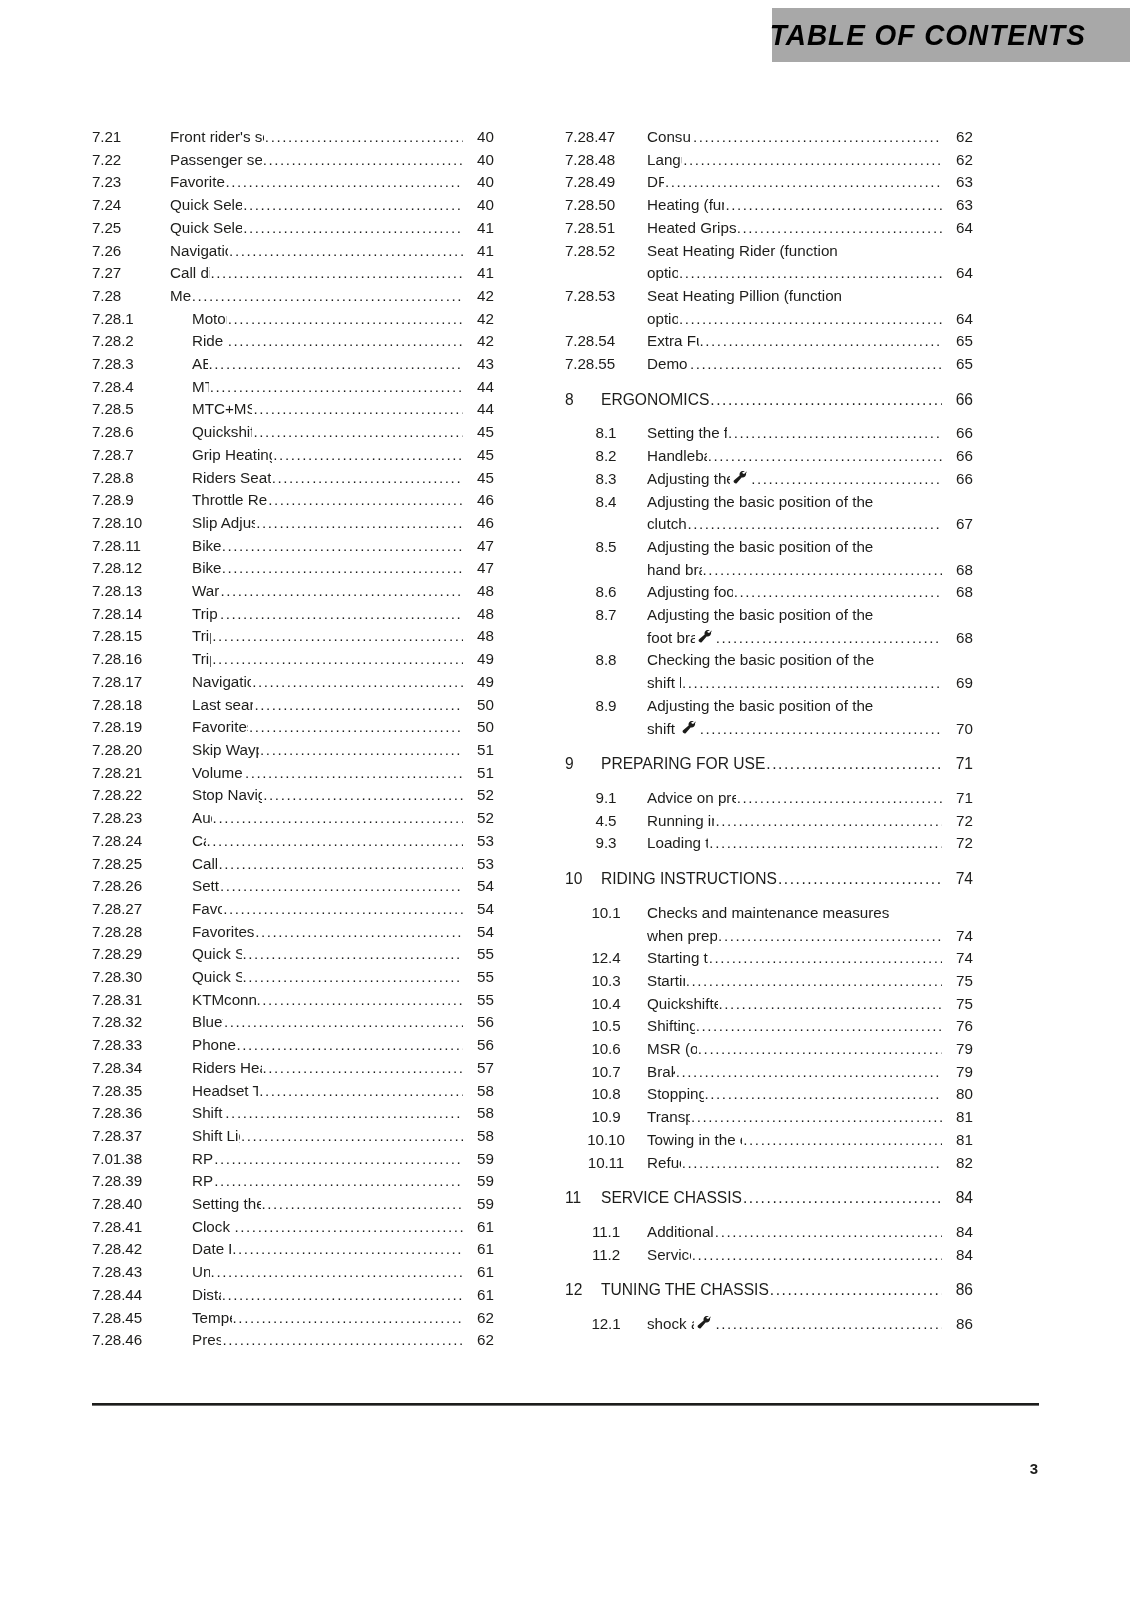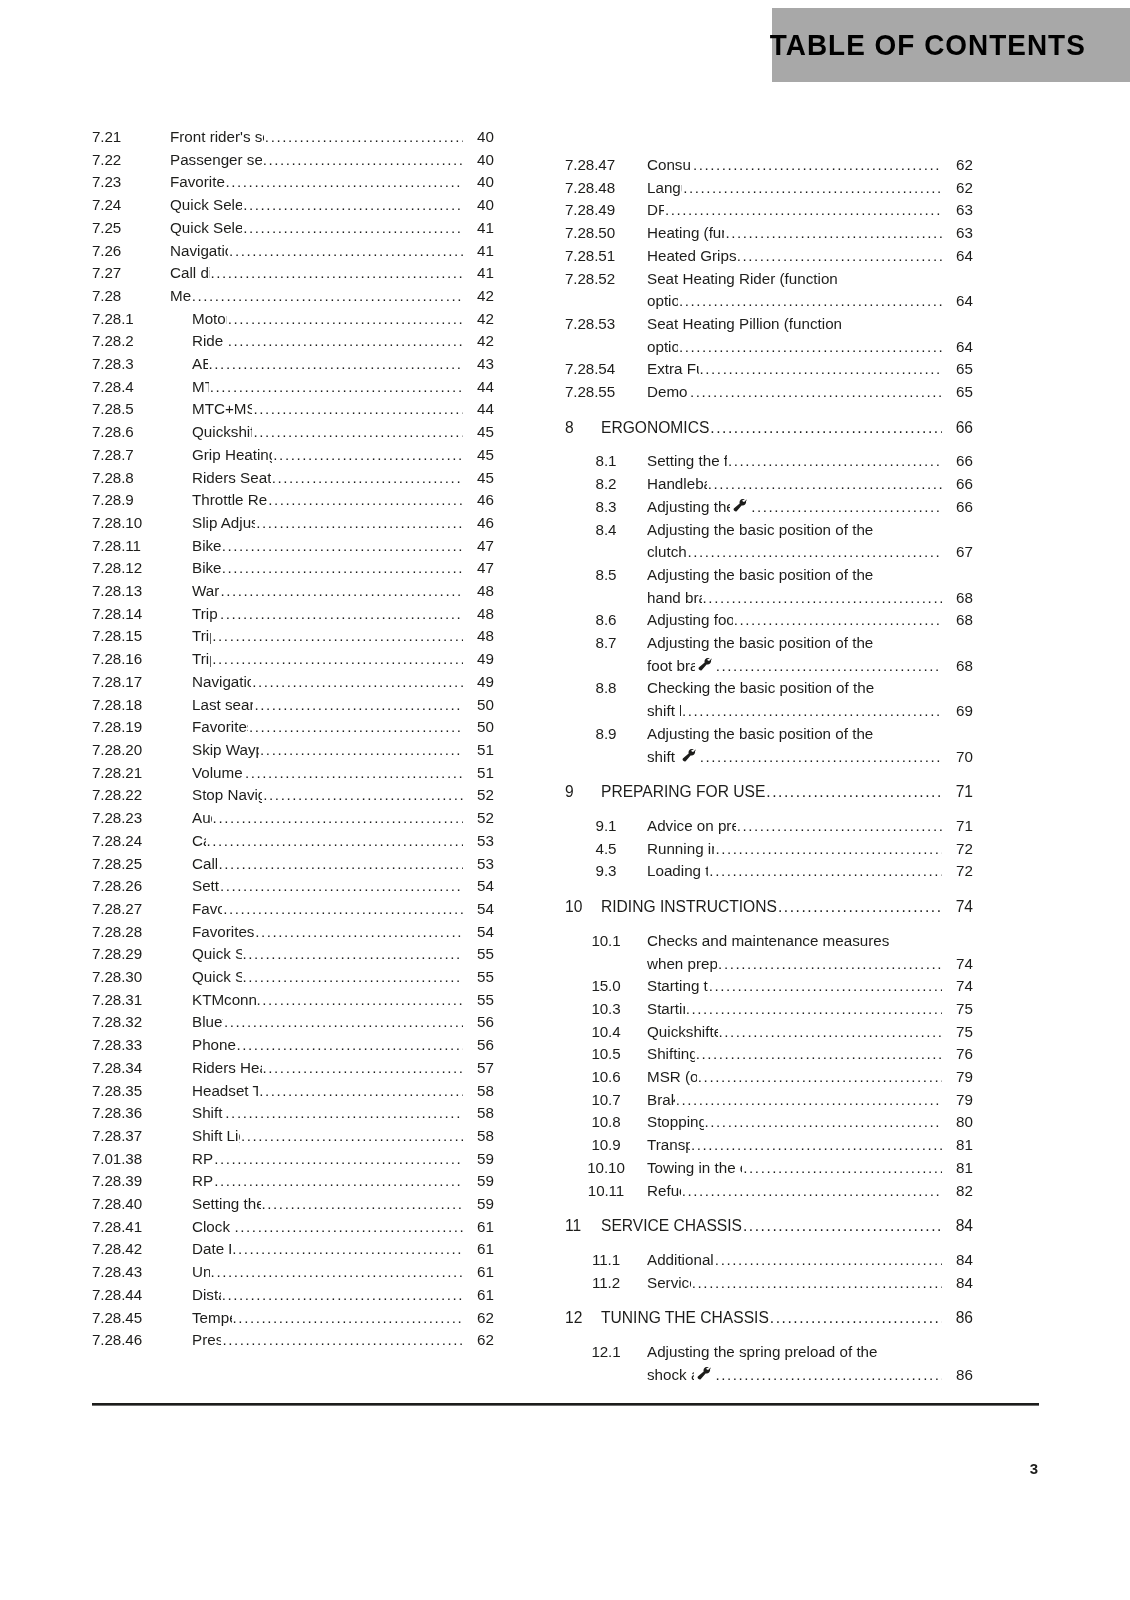--- a/index.html
+++ b/index.html
@@ -15,27 +15,28 @@
     color: #1a1a1a;
     overflow: hidden;
   }
 
   
   .header-band {
     position: absolute;
     top: 8px;
     left: 772px;
     width: 358px;
-    height: 74px;
+    height: 54px;
     background: #a8a8a8;
     display: flex;
     align-items: center;
     justify-content: flex-end;
     box-sizing: border-box;
     padding-right: 44px;
+    font-style: italic;
   }
   .header-title {
     font-family: "Liberation Sans Narrow", "Liberation Sans", sans-serif;
     font-size: 30px;
     font-weight: bold;
     letter-spacing: 1.1px;
     color: #000000;
     transform: scaleX(0.93);
     transform-origin: right center;
     white-space: nowrap;
@@ -47,21 +48,21 @@
     top: 126px;
     left: 0;
     width: 1130px;
     display: flex;
   }
   .col {
     width: 435px;
     position: relative;
   }
   .col-left  { margin-left: 92px; }
-  .col-right { margin-left: 38px; margin-top: 28px; }
+  .col-right { margin-left: 38px; }
 
   
   .entry {
     display: flex;
     align-items: flex-start;
     font-size: 15.2px;
     line-height: 22.7px;
     color: #1d1d1b;
   }
   .entry .num {
@@ -1171,21 +1172,21 @@
             </span>
             <span class="line cont">
               <span class="label">when preparing for use</span>
               <span class="leader"></span>
               <span class="page">74</span>
             </span>
           </span>
         </span>
       </div>
       <div class="entry lvl2">
-        <span class="num">15.0</span>
+        <span class="num">12.4</span>
         <span class="body">
           <span class="title-wrap">
             <span class="line">
               <span class="label">Starting the vehicle</span>
               <span class="leader"></span>
               <span class="page">74</span>
             </span>
           </span>
         </span>
       </div>
@@ -1330,23 +1331,20 @@
       <div class="chapter">
         <span class="cnum">12</span>
         <span class="clabel">TUNING THE CHASSIS</span>
         <span class="leader"></span>
         <span class="cpage">86</span>
       </div>
       <div class="entry lvl2">
         <span class="num">12.1</span>
         <span class="body">
           <span class="title-wrap">
-            <span class="line">
-              <span class="label">Adjusting the spring preload of the</span>
-            </span>
             <span class="line cont">
               <span class="label">shock absorber</span>
               <span class="wrench">
                 <svg viewBox="0 0 16 14" width="15" height="13" aria-hidden="true">
                   <path fill="#1d1d1b" d="M14.9 1.2c-.1-.4-.6-.5-.9-.2l-2.1 2.1-1.5-.4-.4-1.5L12.1.9c.3-.3.2-.8-.2-.9C10.5-.3 9 .1 8 1.1 7 2.1 6.7 3.5 7.1 4.8L1.1 9.9c-.7.6-.8 1.7-.1 2.4l.7.7c.7.7 1.8.6 2.4-.1l5.1-6c1.3.4 2.7.1 3.7-.9 1-1 1.4-2.5 1-3.8z"></path>
                 </svg>
               </span>
               <span class="leader"></span>
               <span class="page">86</span>
             </span>

